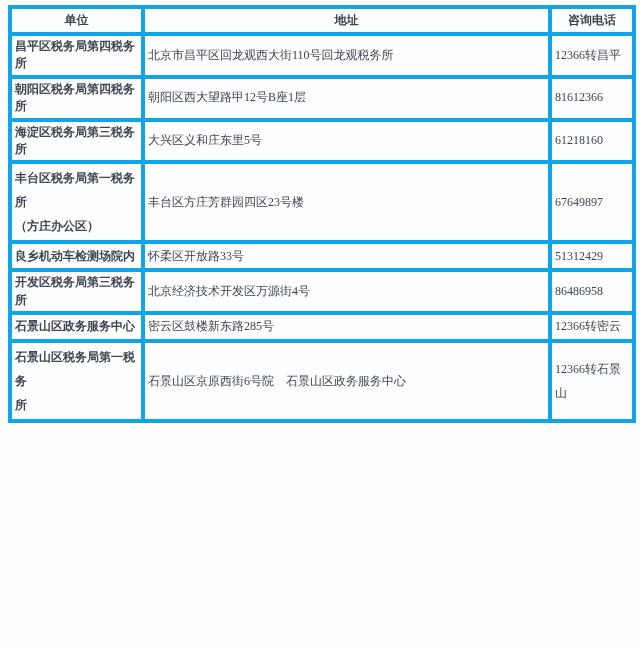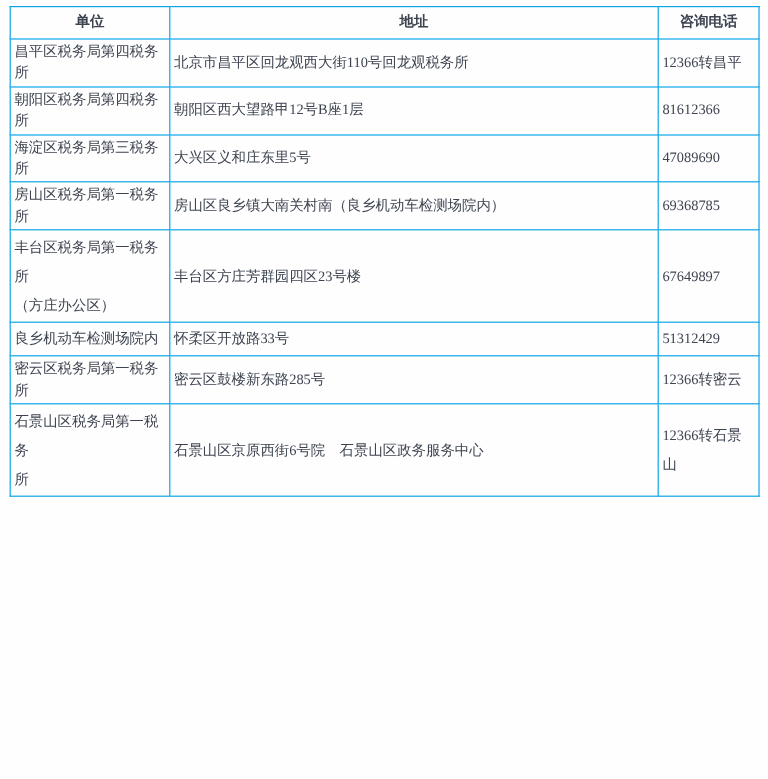--- a/index.html
+++ b/index.html
@@ -20,36 +20,36 @@
   table.tax-table {
     border-collapse: collapse;
     table-layout: fixed;
     width: 624px;
     color: #3d4450;
   }
   table.tax-table col.c-unit  { width: 133px; }
   table.tax-table col.c-addr  { width: 407px; }
   table.tax-table col.c-phone { width: 84px; }
   th, td {
-    border: 1px solid #0ea5e9;
+    border: 4px solid #0ea5e9;
     font-size: 12px;
     vertical-align: middle;
     padding: 2px 3px;
     box-sizing: border-box;
     overflow: hidden;
     line-height: 1.45;
   }
   th {
     font-weight: bold;
     height: 27px;
   }
   tbody tr { height: 28px; }
   tbody tr.tall { height: 57px; }
   tbody tr.tall td { line-height: 24px; }
-  td.unit-cell { white-space: pre-line; }
+  td.unit-cell { white-space: pre-line; font-weight: bold; }
 </style>
 </head>
 <body>
 
 <div class="page">
   <table class="tax-table">
     <colgroup>
       <col class="c-unit">
       <col class="c-addr">
       <col class="c-phone">
@@ -68,40 +68,40 @@
         <td class="phone-cell">12366转昌平</td>
       </tr>
       <tr>
         <td class="unit-cell">朝阳区税务局第四税务所</td>
         <td class="addr-cell">朝阳区西大望路甲12号B座1层</td>
         <td class="phone-cell">81612366</td>
       </tr>
       <tr>
         <td class="unit-cell">海淀区税务局第三税务所</td>
         <td class="addr-cell">大兴区义和庄东里5号</td>
-        <td class="phone-cell">47089690</td>
-      </tr>
-      <tr>
-        <td class="unit-cell">房山区税务局第一税务所</td>
-        <td class="addr-cell">房山区良乡镇大南关村南（良乡机动车检测场院内）</td>
-        <td class="phone-cell">69368785</td>
+        <td class="phone-cell">61218160</td>
       </tr>
       <tr class="tall">
         <td class="unit-cell">丰台区税务局第一税务所
 （方庄办公区）</td>
         <td class="addr-cell">丰台区方庄芳群园四区23号楼</td>
         <td class="phone-cell">67649897</td>
       </tr>
       <tr>
         <td class="unit-cell">良乡机动车检测场院内</td>
         <td class="addr-cell">怀柔区开放路33号</td>
         <td class="phone-cell">51312429</td>
       </tr>
       <tr>
-        <td class="unit-cell">密云区税务局第一税务所</td>
+        <td class="unit-cell">开发区税务局第三税务所</td>
+        <td class="addr-cell">北京经济技术开发区万源街4号</td>
+        <td class="phone-cell">86486958</td>
+      </tr>
+      <tr>
+        <td class="unit-cell">石景山区政务服务中心</td>
         <td class="addr-cell">密云区鼓楼新东路285号</td>
         <td class="phone-cell">12366转密云</td>
       </tr>
       <tr class="tall">
         <td class="unit-cell">石景山区税务局第一税务
 所</td>
         <td class="addr-cell">石景山区京原西街6号院　石景山区政务服务中心</td>
         <td class="phone-cell">12366转石景山</td>
       </tr>
 

